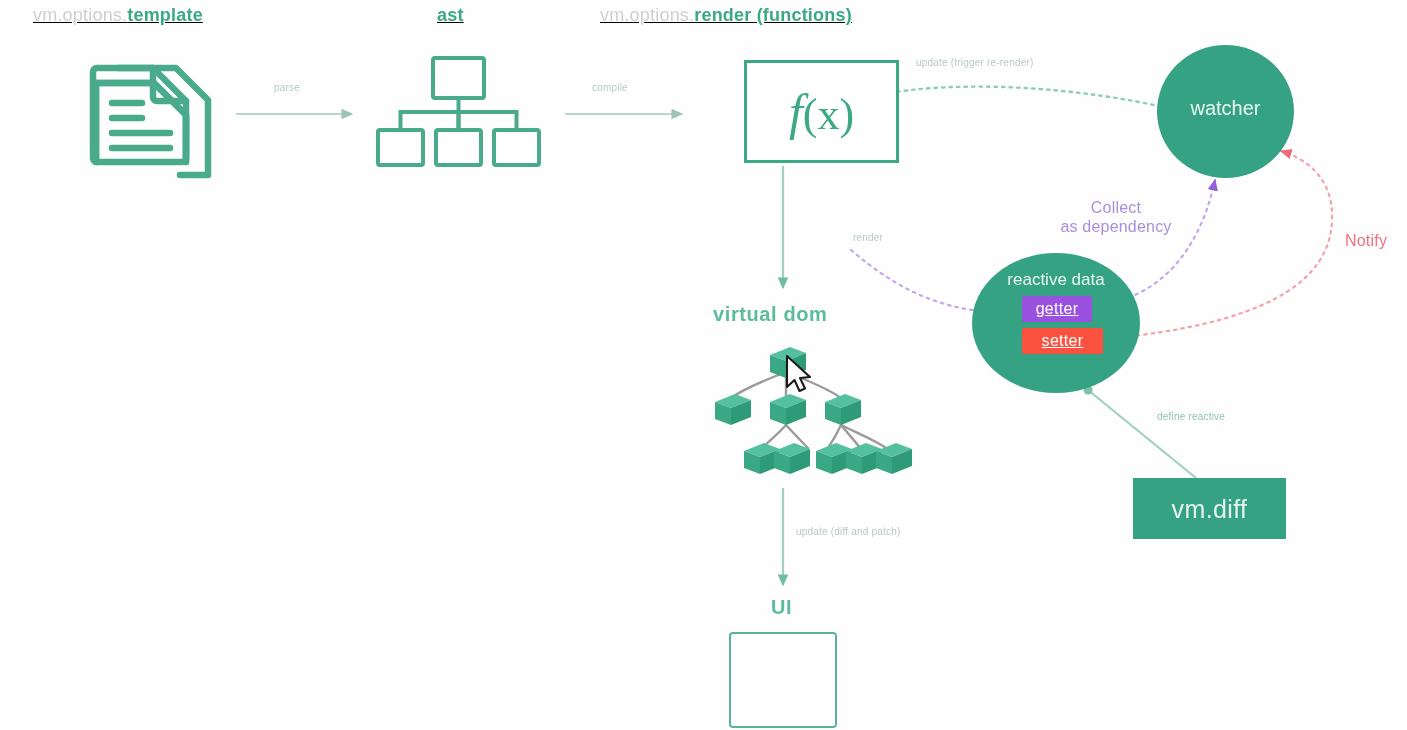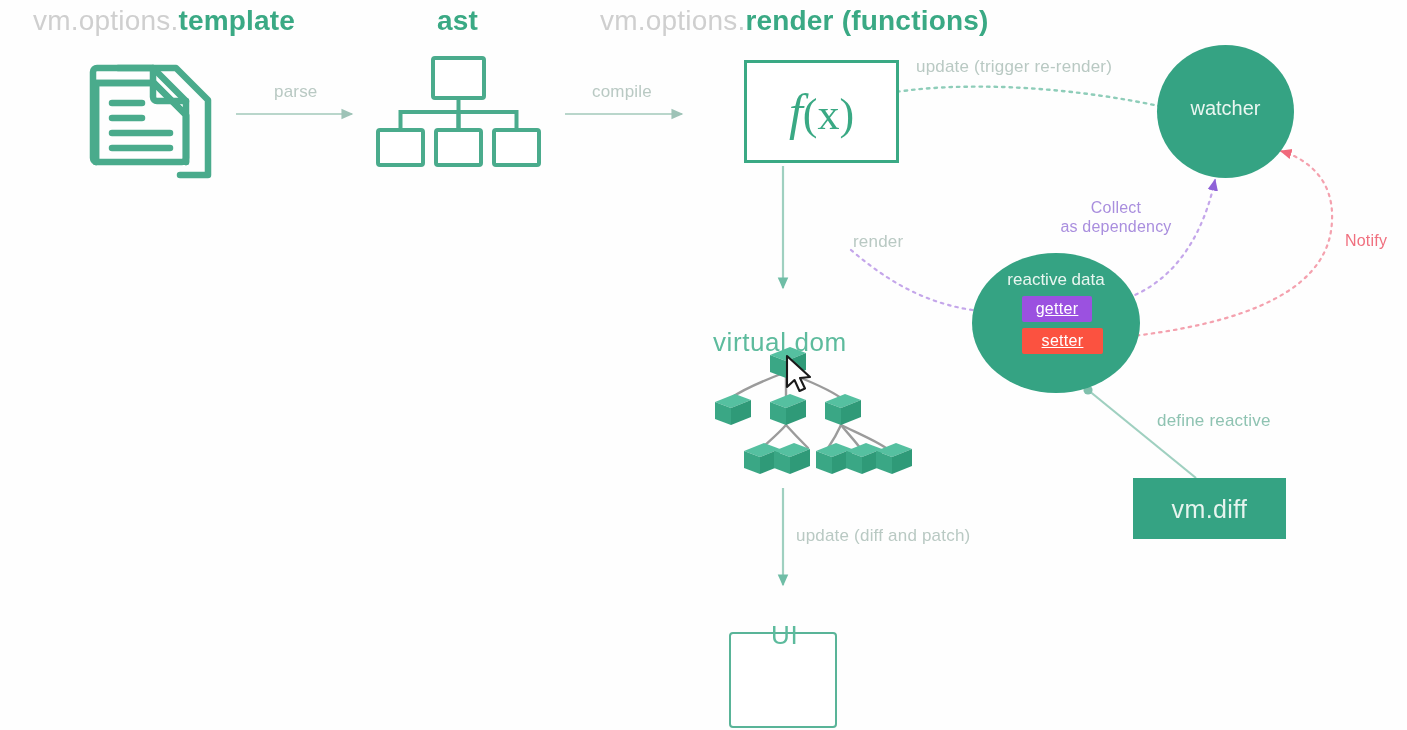--- a/index.html
+++ b/index.html
@@ -22,62 +22,62 @@
     position: absolute;
     left: 0;
     top: 0;
     width: 1407px;
     height: 730px;
     pointer-events: none;
   }
   
   .heading {
     position: absolute;
-    font-size: 28px;
+    font-size: 18px;
     letter-spacing: 0.2px;
     white-space: nowrap;
+    text-decoration: underline;
   }
   .heading .dim {
     color: #cfcfcf;
     font-weight: 400;
   }
   .heading .hot {
     color: #3aa984;
     font-weight: 700;
   }
   
   .edge-label {
     position: absolute;
-    font-size: 17px;
+    font-size: 10px;
     color: #b9c9c3;
     white-space: nowrap;
     letter-spacing: 0.2px;
   }
   .edge-label.teal {
     color: #8fc3b2;
   }
   .edge-label.purple {
     color: #a98ede;
     font-size: 16px;
     text-align: center;
     line-height: 19px;
   }
   .edge-label.pink {
     color: #f0707f;
     font-size: 16px;
   }
   
   .section-title {
     position: absolute;
-    font-size: 26px;
-    font-weight: 400;
+    font-size: 20px;
+    font-weight: 700;
     color: #5dbb9d;
     letter-spacing: 0.6px;
     white-space: nowrap;
-    margin-top: 24px;
   }
   
   .fx-box {
     position: absolute;
     border: 3px solid #3aa984;
     background: #ffffff;
     box-sizing: border-box;
   }
   .fx-glyph {
     position: absolute;

